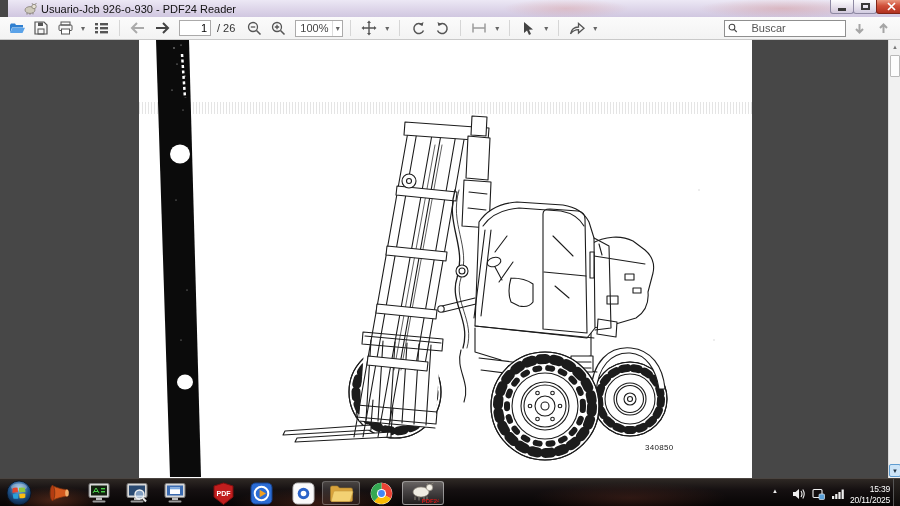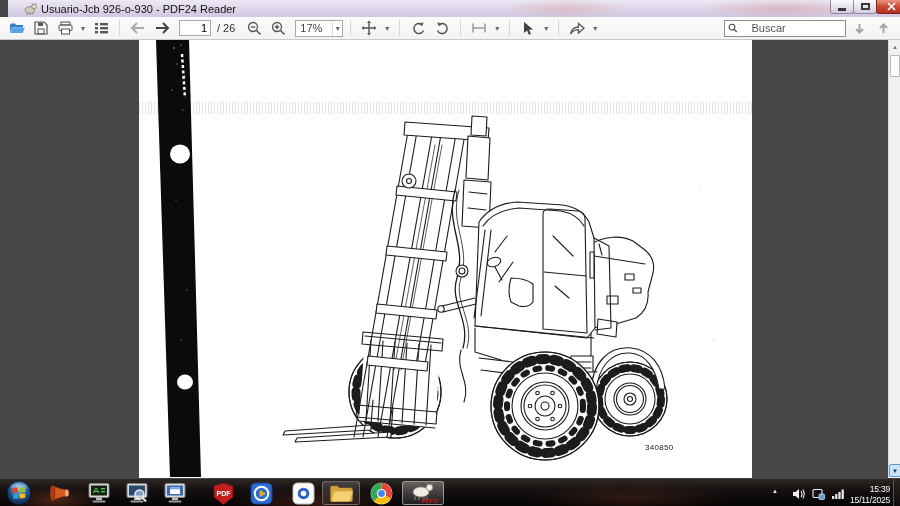--- a/index.html
+++ b/index.html
@@ -160,21 +160,21 @@
       </svg>
     </button>
     <button class="tb">
       <svg width="15" height="15" viewBox="0 0 15 15">
         <circle cx="6" cy="6" r="4.5" fill="none" stroke="#555" stroke-width="1.3"></circle>
         <path d="M9.5,9.5 L13.5,13.5" stroke="#555" stroke-width="1.6"></path>
         <path d="M3.8,6 H8.2 M6,3.8 V8.2" stroke="#555" stroke-width="1.3"></path>
       </svg>
     </button>
     <div class="zoom-select">
-      <span>17%</span>
+      <span>100%</span>
       <span class="caret">▾</span>
     </div>
     <div class="sep"></div>
     <button class="tb">
       <svg width="16" height="16" viewBox="0 0 16 16">
         <path d="M8,2 V14 M2,8 H14" stroke="#555" stroke-width="1.4"></path>
         <path d="M8,0.5 L6,3 H10 Z M8,15.5 L6,13 H10 Z M0.5,8 L3,6 V10 Z M15.5,8 L13,6 V10 Z" fill="#555"></path>
       </svg>
     </button>
     <span class="caret">▾</span>
@@ -538,19 +538,19 @@
       <svg width="14" height="12" viewBox="0 0 14 12">
         <rect x="1" y="8" width="2.2" height="3" fill="#eee"></rect>
         <rect x="4.2" y="6" width="2.2" height="5" fill="#eee"></rect>
         <rect x="7.4" y="4" width="2.2" height="7" fill="#eee"></rect>
         <rect x="10.6" y="1.5" width="2.2" height="9.5" fill="#eee"></rect>
       </svg>
     </span>
 
     <div class="clock">
       <div>15:39</div>
-      <div>15/11/2025</div>
+      <div>20/11/2025</div>
     </div>
 
     <div class="show-desktop"></div>
   </div>
 
 </div>
 
 </body></html>

